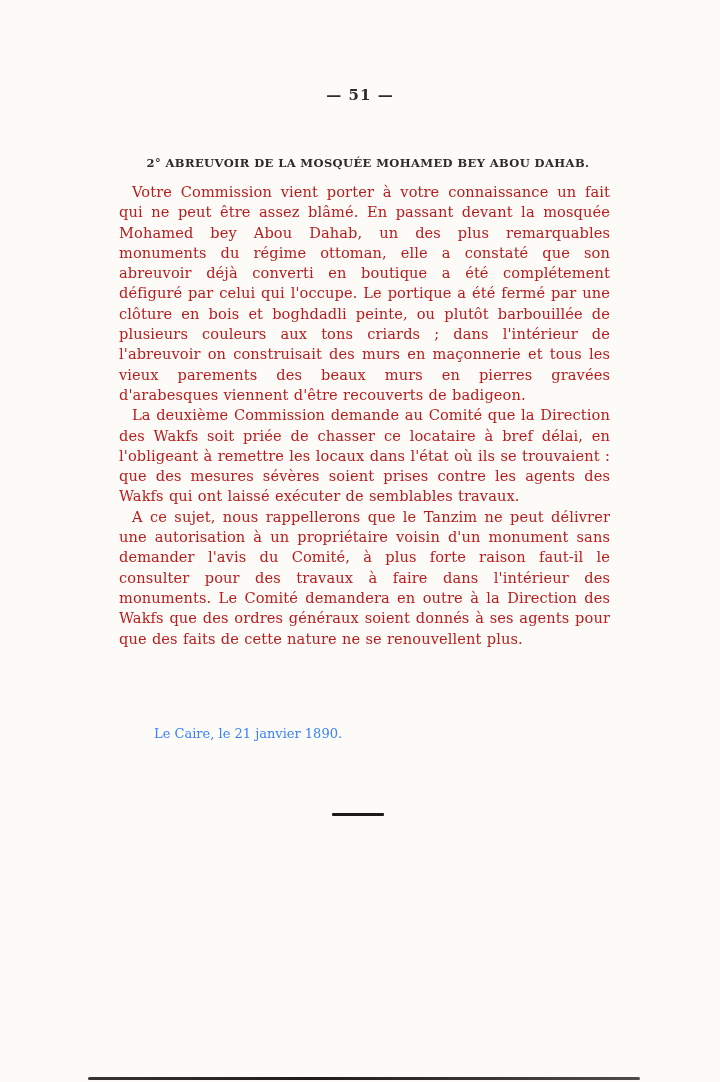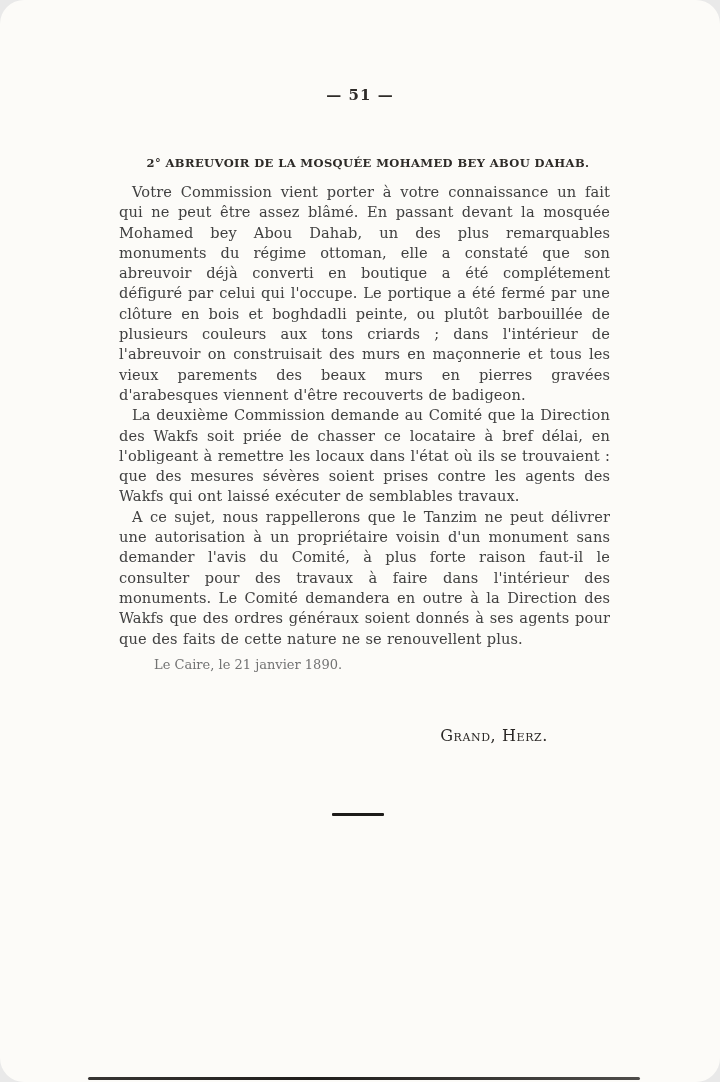--- a/index.html
+++ b/index.html
@@ -10,21 +10,20 @@
   .page {
     position: relative;
     width: 720px;
     height: 1082px;
     margin: 0 auto;
     background: #fcfbf8;
     color: #2a2725;
     font-family: "DejaVu Serif", "Liberation Serif", serif;
     overflow: hidden;
     box-sizing: border-box;
-    border-radius: 24px;
   }
   .page-number {
     position: absolute;
     top: 86px;
     left: 0;
     width: 100%;
     text-align: center;
     font-size: 15px;
     font-weight: bold;
     letter-spacing: 1px;
@@ -49,28 +48,28 @@
     width: 491px;
   }
   .body-par {
     margin: 0;
     font-size: 14.6px;
     line-height: 20.3px;
     text-align: justify;
     text-indent: 13px;
     letter-spacing: 0.1px;
     word-spacing: 0.5px;
-    color: #404040;
+    color: #b91c1c;
   }
   .dateline {
     position: absolute;
-    top: 657px;
+    top: 726px;
     left: 154px;
     font-size: 13px;
-    color: #737373;
+    color: #3b82f6;
   }
   .signature {
     position: absolute;
     top: 726px;
     left: 119px;
     width: 491px;
     padding-right: 62px;
     box-sizing: border-box;
     text-align: right;
     font-size: 16px;
@@ -107,19 +106,18 @@
   <h1 class="section-title">2° ABREUVOIR DE LA MOSQUÉE MOHAMED BEY ABOU DAHAB.</h1>
 
   <div class="text-block">
     <p class="body-par">Votre Commission vient porter à votre connaissance un fait qui ne peut être assez blâmé. En passant devant la mosquée Mohamed bey Abou Dahab, un des plus remarquables monuments du régime ottoman, elle a constaté que son abreuvoir déjà converti en boutique a été complétement défiguré par celui qui l'occupe. Le portique a été fermé par une clôture en bois et boghdadli peinte, ou plutôt barbouillée de plusieurs couleurs aux tons criards ; dans l'intérieur de l'abreuvoir on construisait des murs en maçonnerie et tous les vieux parements des beaux murs en pierres gravées d'arabesques viennent d'être recouverts de badigeon.</p>
     <p class="body-par">La deuxième Commission demande au Comité que la Direction des Wakfs soit priée de chasser ce locataire à bref délai, en l'obligeant à remettre les locaux dans l'état où ils se trouvaient : que des mesures sévères soient prises contre les agents des Wakfs qui ont laissé exécuter de semblables travaux.</p>
     <p class="body-par">A ce sujet, nous rappellerons que le Tanzim ne peut délivrer une autorisation à un propriétaire voisin d'un monument sans demander l'avis du Comité, à plus forte raison faut-il le consulter pour des travaux à faire dans l'intérieur des monuments. Le Comité demandera en outre à la Direction des Wakfs que des ordres généraux soient donnés à ses agents pour que des faits de cette nature ne se renouvellent plus.</p>
   </div>
 
   <div class="dateline">Le Caire, le 21 janvier 1890.</div>
 
-  <div class="signature">Grand, Herz.</div>
 
   <div class="end-rule"></div>
 
   <div class="scan-edge"></div>
 
 </div>
 
 </body></html>

